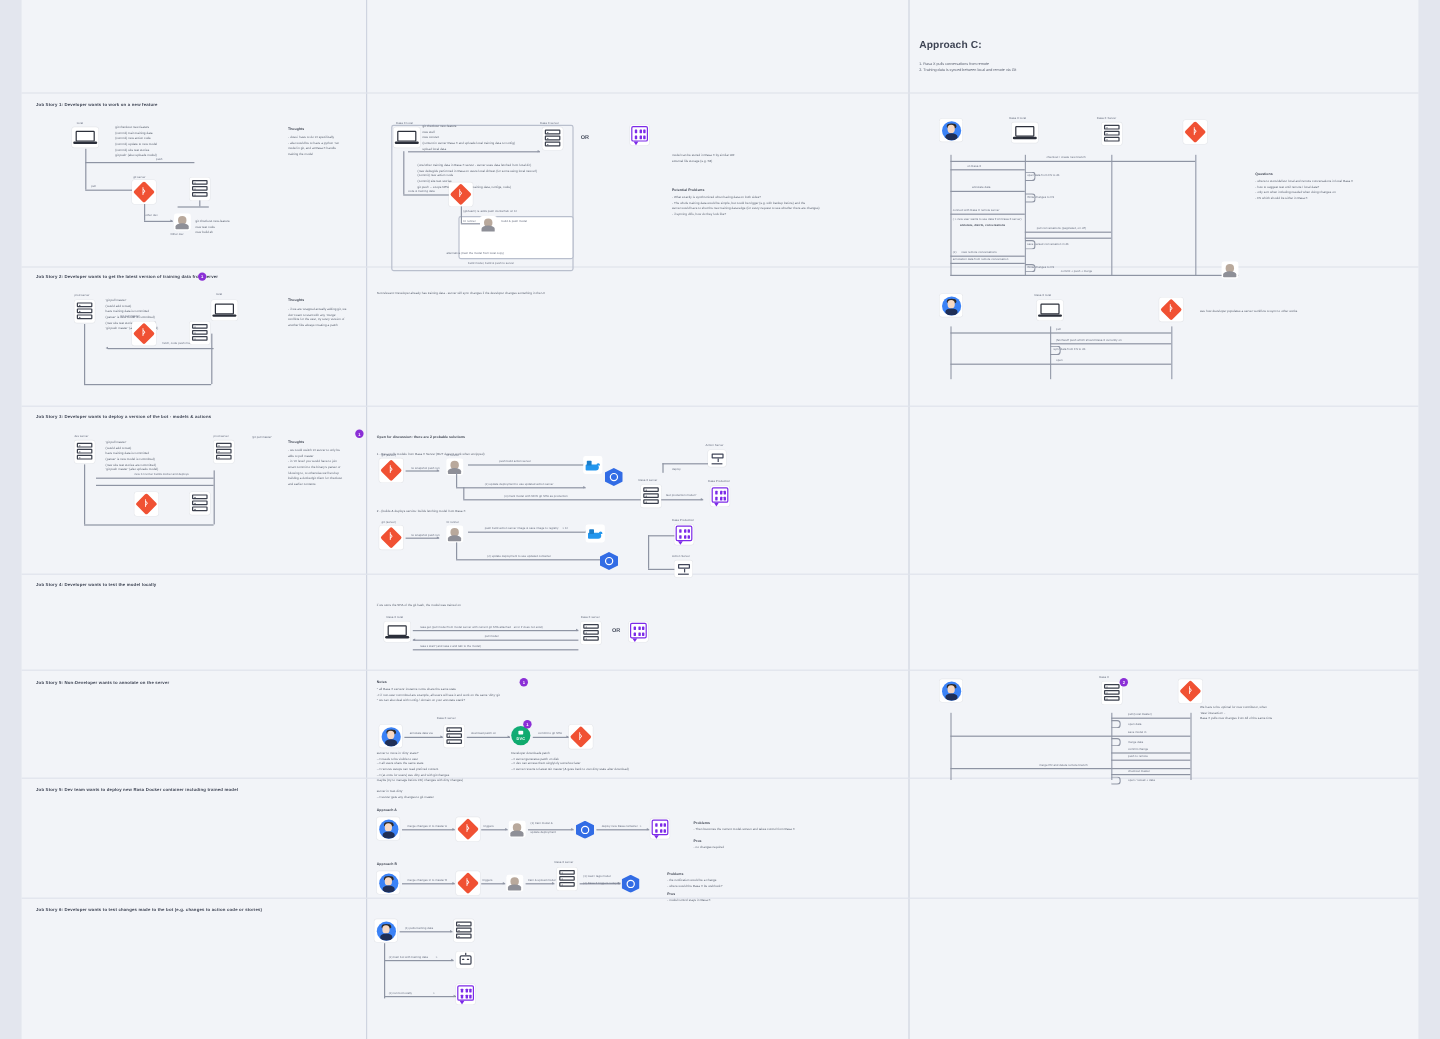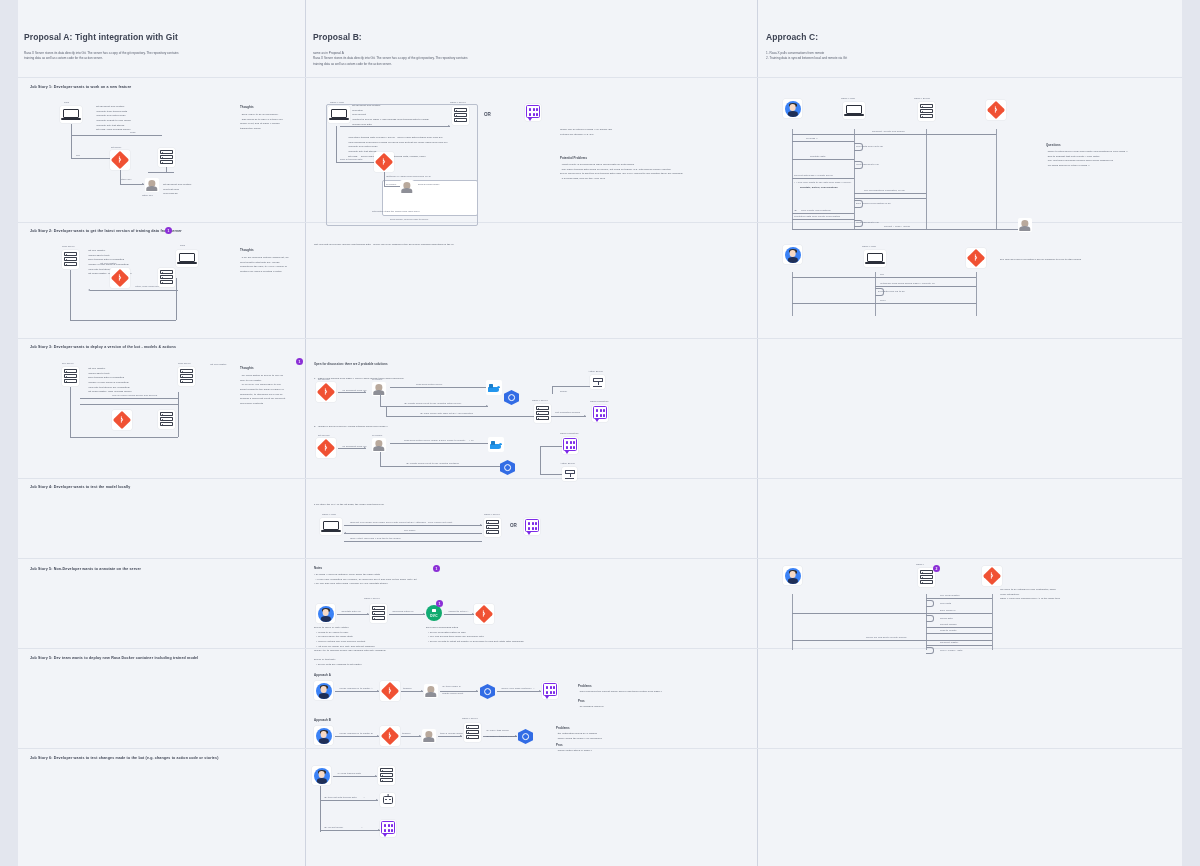--- a/index.html
+++ b/index.html
@@ -188,31 +188,20 @@
   <div class="vline" style="left:757px"></div>
 
   <div class="hline" style="top:77px"></div>
   <div class="hline" style="top:222px"></div>
   <div class="hline" style="top:338px"></div>
   <div class="hline" style="top:478px"></div>
   <div class="hline" style="top:558px"></div>
   <div class="hline" style="top:648px"></div>
   <div class="hline" style="top:748px"></div>
 
-  <div class="proposal" style="left:24px; top:32px">
-    <h1>Proposal A: Tight integration with Git</h1>
-    <div class="sub">Rasa X Server stores its data directly into Git. The server has a copy of the git repository. The repository contains
-training data as well as custom code for the action server.</div>
-  </div>
-  <div class="proposal" style="left:313px; top:32px">
-    <h1>Proposal B:</h1>
-    <div class="sub">same as in Proposal A
-Rasa X Server stores its data directly into Git. The server has a copy of the git repository. The repository contains
-training data as well as custom code for the action server.</div>
-  </div>
   <div class="proposal" style="left:766px; top:32px">
     <h1>Approach C:</h1>
     <div class="sub">1. Rasa X pulls conversations from remote
 2. Training data is synced between local and remote via Git</div>
   </div>
 
   <div class="story-title" style="left:30px; top:85px">Job Story 1: Developer wants to work on a new feature</div>
   <div class="story-title" style="left:30px; top:229px">Job Story 2: Developer wants to get the latest version of training data from server</div>
   <div class="badge" style="left:165px; top:227px">1</div>
   <div class="story-title" style="left:30px; top:345px">Job Story 3: Developer wants to deploy a version of the bot - models &amp; actions</div>

